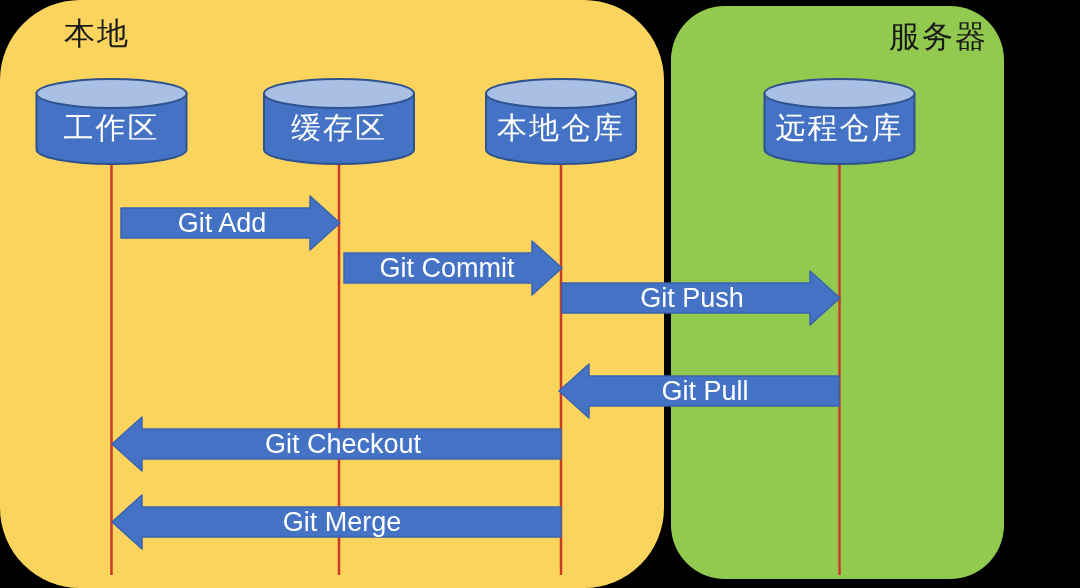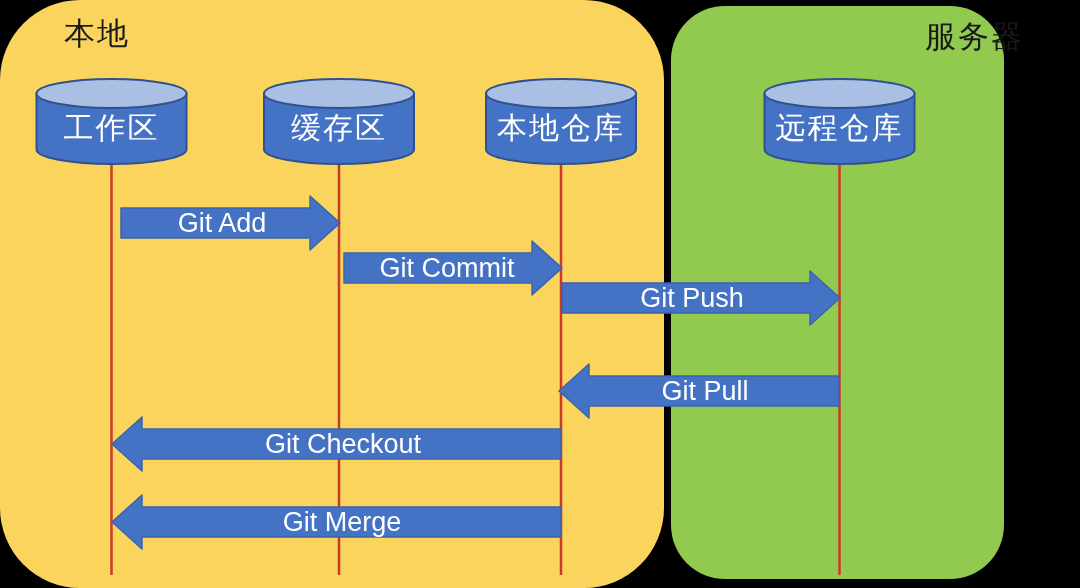--- a/index.html
+++ b/index.html
@@ -32,21 +32,21 @@
   }
   .region-title {
     position: absolute;
     font-size: 31px;
     line-height: 1.1;
     color: var(--title-text, #1A1A1A);
     letter-spacing: 2px;
     white-space: nowrap;
   }
   .title-local  { left: 64px;  top: 17px; }
-  .title-server { left: 889px; top: 20px; margin-left: 36px; }
+  .title-server { left: 889px; top: 20px; }
 
   svg.diagram {
     position: absolute;
     left: 0; top: 0;
   }
   .lifeline {
     stroke: var(--lifeline-red, #CB3927);
     stroke-width: 2.5;
   }
   .cyl-body {

